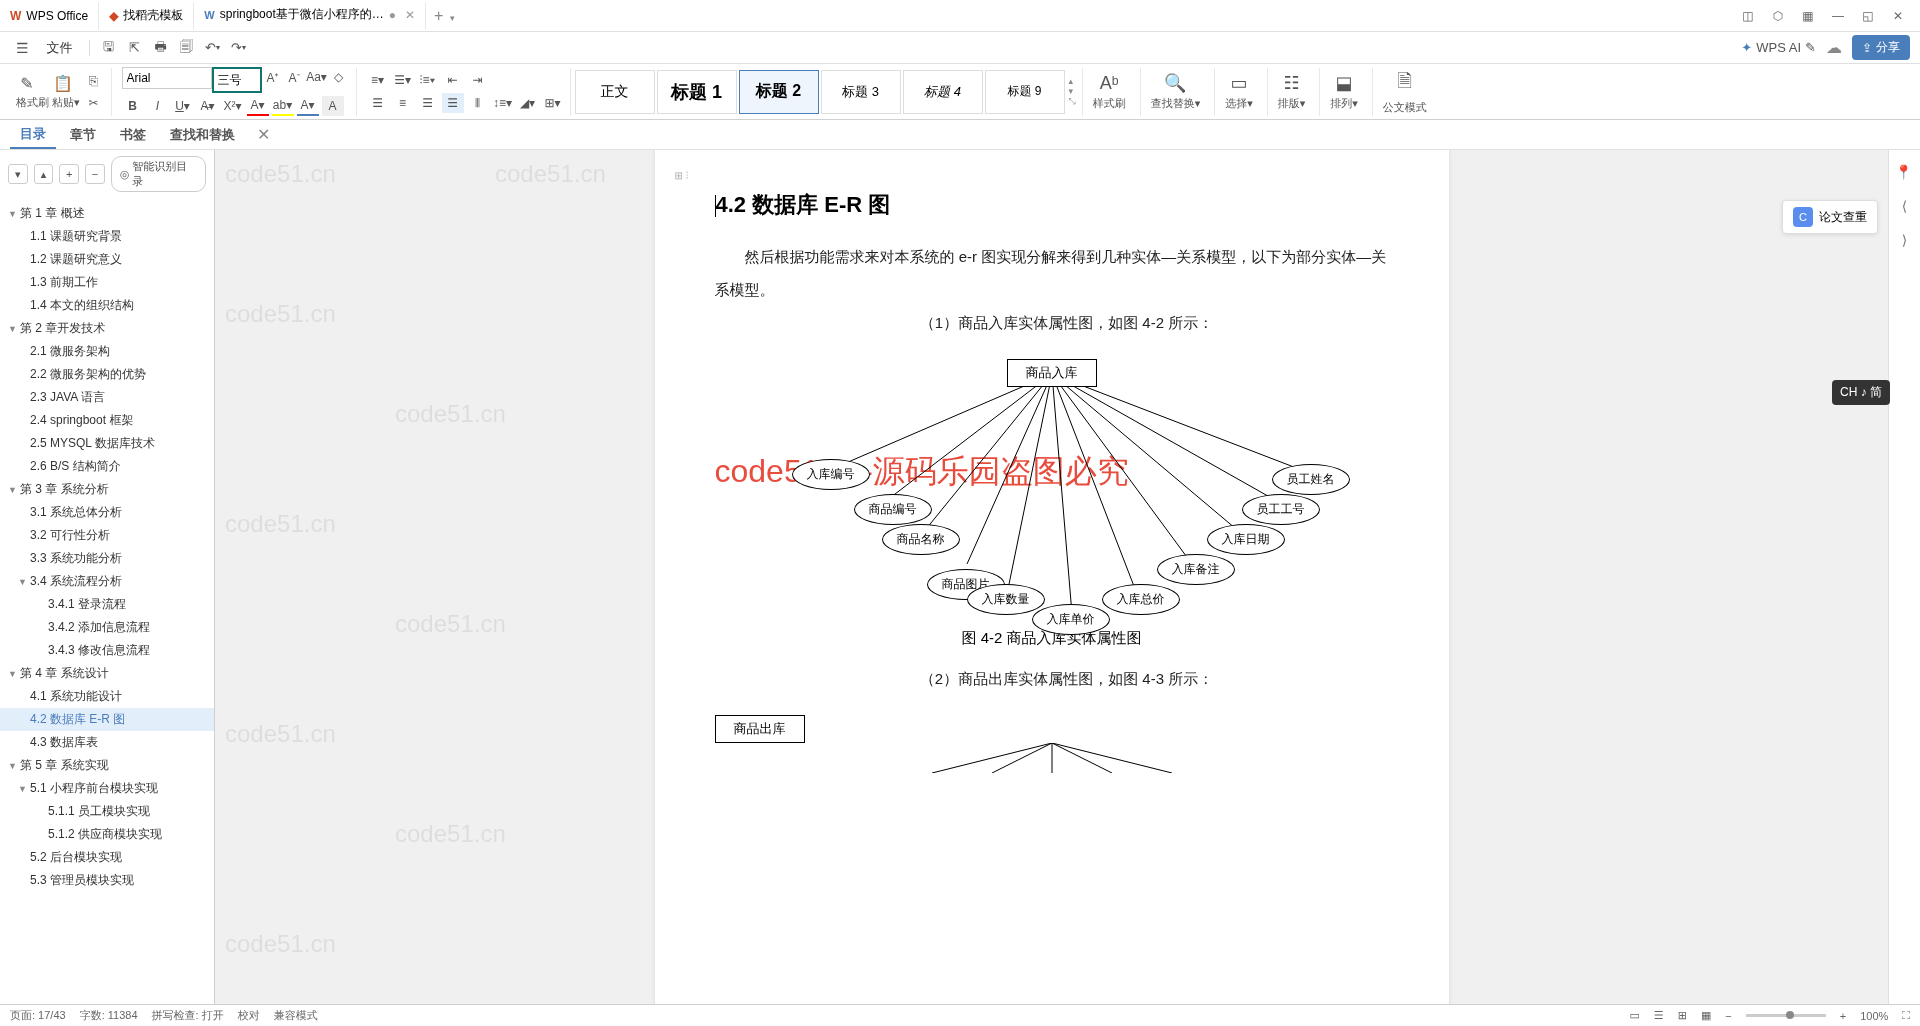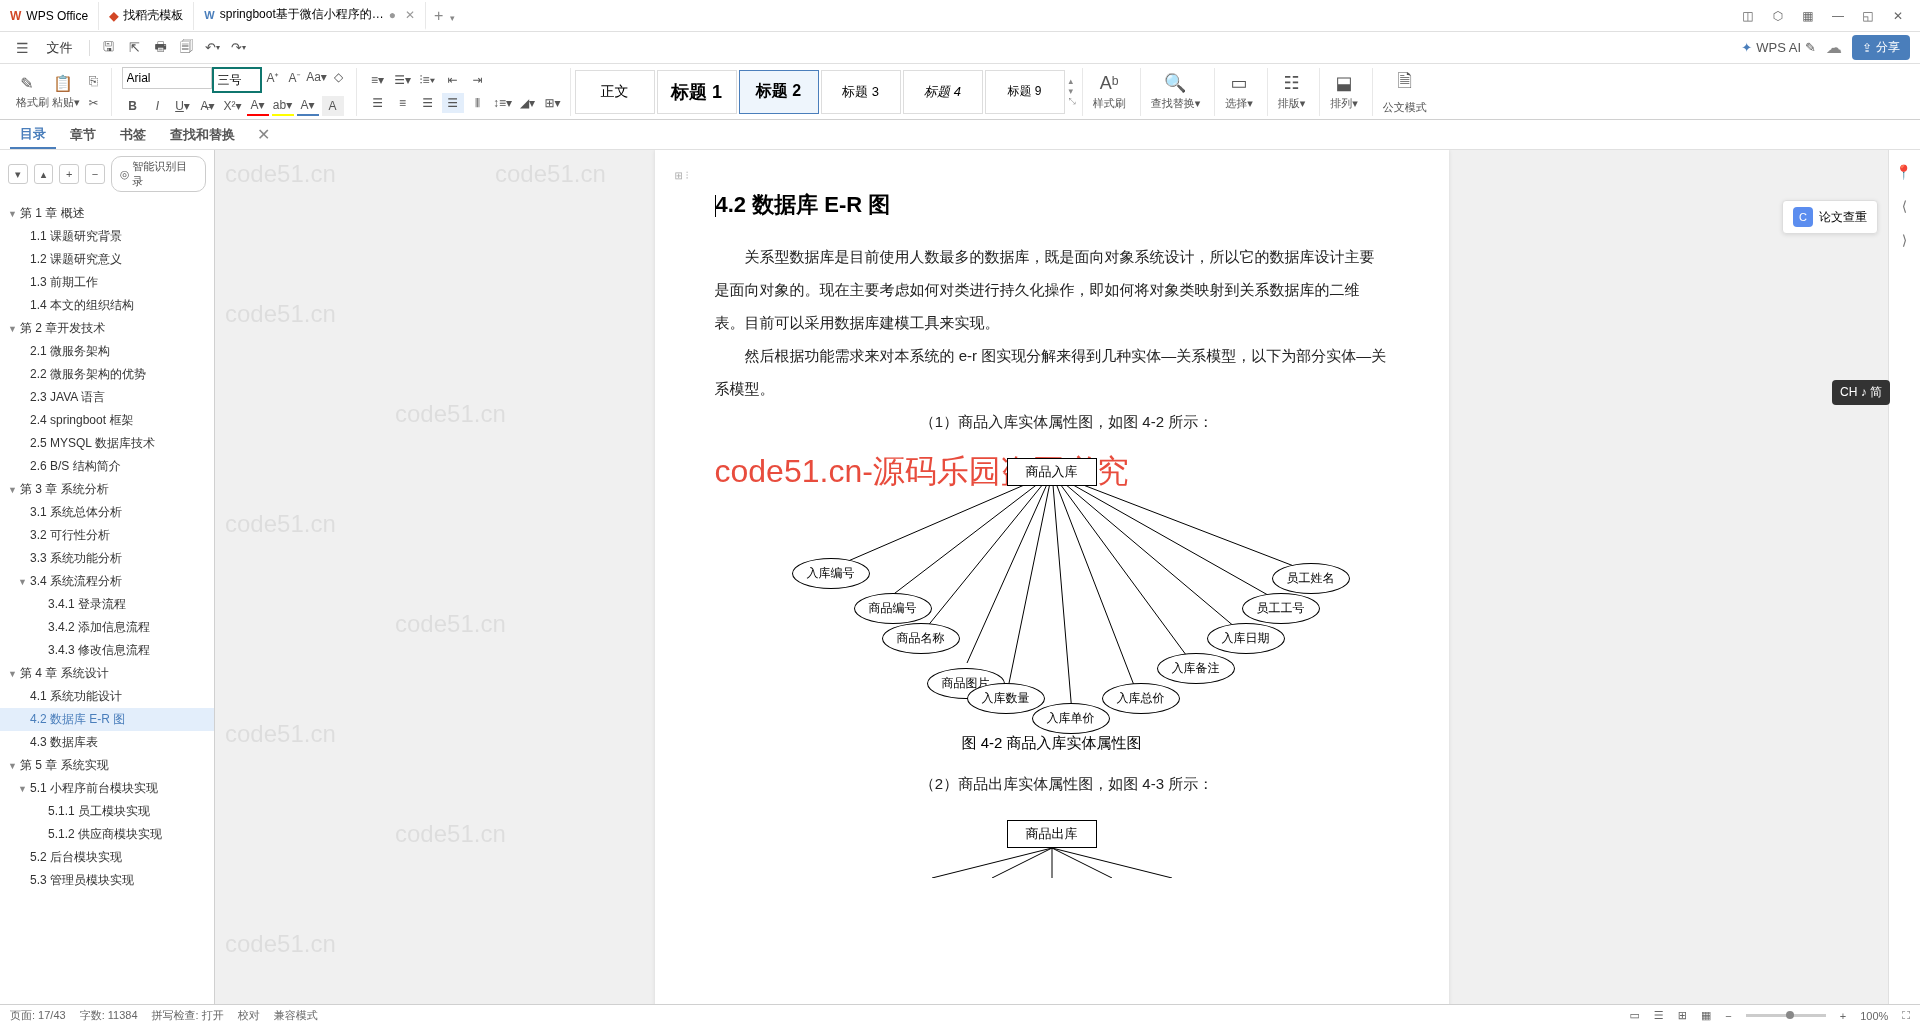--- a/index.html
+++ b/index.html
@@ -68,21 +68,21 @@
 .tree-l1 { padding-left: 18px; }
 .tree-l2 { padding-left: 36px; }
 
 
 .canvas { flex: 1; background: #f0f0f0; overflow: auto; position: relative; }
 .page { width: 794px; min-height: 900px; background: #fff; margin: 0 auto; padding: 40px 60px; box-shadow: 0 0 4px rgba(0,0,0,0.1); position: relative; }
 .doc-heading { font-size: 22px; font-weight: bold; margin-bottom: 20px; }
 .doc-para { font-size: 15px; line-height: 2.2; text-indent: 2em; color: #222; }
 .doc-item { font-size: 15px; line-height: 2.2; text-indent: 2em; color: #222; text-align: center; }
 .watermark-big { position: absolute; color: #e84c3d; font-size: 32px; font-weight: 500; white-space: nowrap; }
-.fig-caption { text-align: center; font-size: 15px; margin-top: 16px; }
+.fig-caption { text-align: center; font-size: 15px; margin-top: 10px; }
 
 
 .er-diagram { position: relative; width: 560px; height: 260px; margin: 20px auto 10px; }
 .er-center { position: absolute; left: 50%; top: 0; transform: translateX(-50%); border: 1px solid #000; padding: 4px 18px; font-size: 13px; background: #fff; }
 .er-node { position: absolute; border: 1px solid #000; border-radius: 50%; padding: 6px 14px; font-size: 12px; background: #fff; white-space: nowrap; }
 .er-svg { position: absolute; top: 0; left: 0; width: 100%; height: 100%; }
 
 
 .right-rail { width: 32px; background: #fff; border-left: 1px solid #e0e0e0; display: flex; flex-direction: column; align-items: center; padding-top: 10px; gap: 10px; }
 .rail-icon { width: 24px; height: 24px; display: flex; align-items: center; justify-content: center; color: #777; font-size: 14px; }
@@ -420,21 +420,20 @@
     <div class="wm" style="left:180px;top:250px">code51.cn</div>
     <div class="wm" style="left:10px;top:360px">code51.cn</div>
     <div class="wm" style="left:180px;top:460px">code51.cn</div>
     <div class="wm" style="left:10px;top:570px">code51.cn</div>
     <div class="wm" style="left:180px;top:670px">code51.cn</div>
     <div class="wm" style="left:10px;top:780px">code51.cn</div>
 
     <div class="page">
       <div style="position:absolute;left:20px;top:20px;font-size:10px;color:#aaa">⊞ ⫶</div>
       <div class="doc-heading"><span class="cursor-mark"></span><span>4.2 数据库 E-R 图</span></div>
-      <div class="doc-para">关系型数据库是目前使用人数最多的数据库，既是面向对象系统设计，所以它的数据库设计主要是面向对象的。现在主要考虑如何对类进行持久化操作，即如何将对象类映射到关系数据库的二维表。目前可以采用数据库建模工具来实现。</div>
       <div class="doc-para">然后根据功能需求来对本系统的 e-r 图实现分解来得到几种实体—关系模型，以下为部分实体—关系模型。</div>
       <div class="doc-item">（1）商品入库实体属性图，如图 4-2 所示：</div>
 
       <div class="watermark-big" style="left:60px;top:300px">code51.cn-源码乐园盗图必究</div>
 
       <div class="er-diagram">
         <svg class="er-svg">
           <line x1="280" y1="15" x2="60" y2="110" stroke="#000"></line>
           <line x1="280" y1="15" x2="110" y2="145" stroke="#000"></line>
           <line x1="280" y1="15" x2="150" y2="175" stroke="#000"></line>
@@ -457,21 +456,21 @@
         <div class="er-node" style="left:330px;top:225px">入库总价</div>
         <div class="er-node" style="left:385px;top:195px">入库备注</div>
         <div class="er-node" style="left:435px;top:165px">入库日期</div>
         <div class="er-node" style="left:470px;top:135px">员工工号</div>
         <div class="er-node" style="left:500px;top:105px">员工姓名</div>
       </div>
       <div class="fig-caption">图 4-2 商品入库实体属性图</div>
 
       <div class="doc-item" style="margin-top:14px">（2）商品出库实体属性图，如图 4-3 所示：</div>
 
-      <div style="text-align:center;margin-top:20px">
+      <div style="margin-top:20px">
         <span style="border:1px solid #000;padding:4px 18px;font-size:13px;display:inline-block">商品出库</span>
         <svg width="400" height="30" style="display:block;margin:0 auto">
           <line x1="200" y1="0" x2="80" y2="30" stroke="#000"></line>
           <line x1="200" y1="0" x2="140" y2="30" stroke="#000"></line>
           <line x1="200" y1="0" x2="200" y2="30" stroke="#000"></line>
           <line x1="200" y1="0" x2="260" y2="30" stroke="#000"></line>
           <line x1="200" y1="0" x2="320" y2="30" stroke="#000"></line>
         </svg>
       </div>
     </div>

